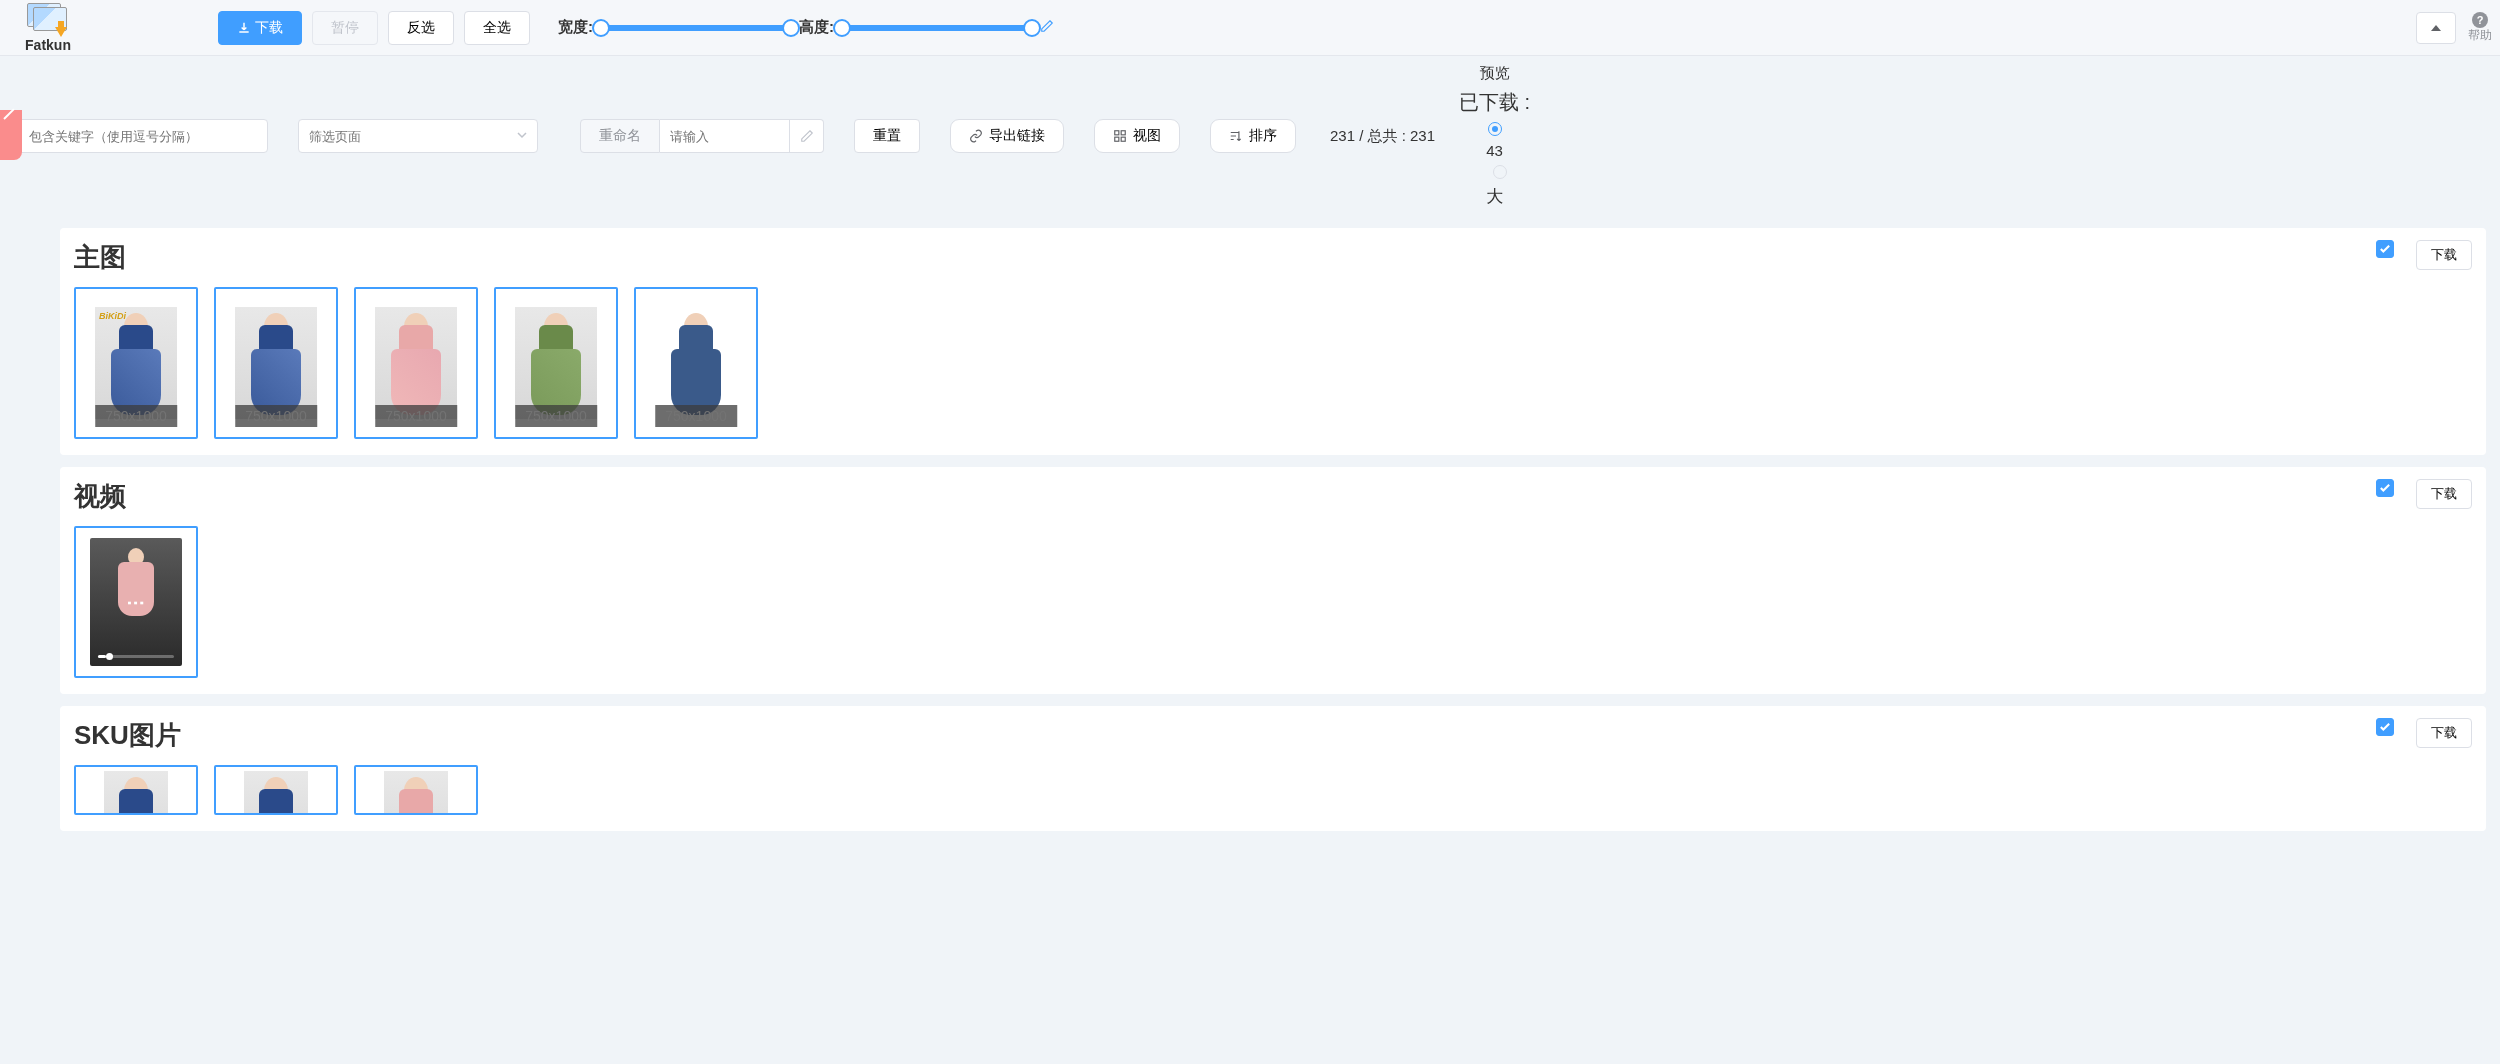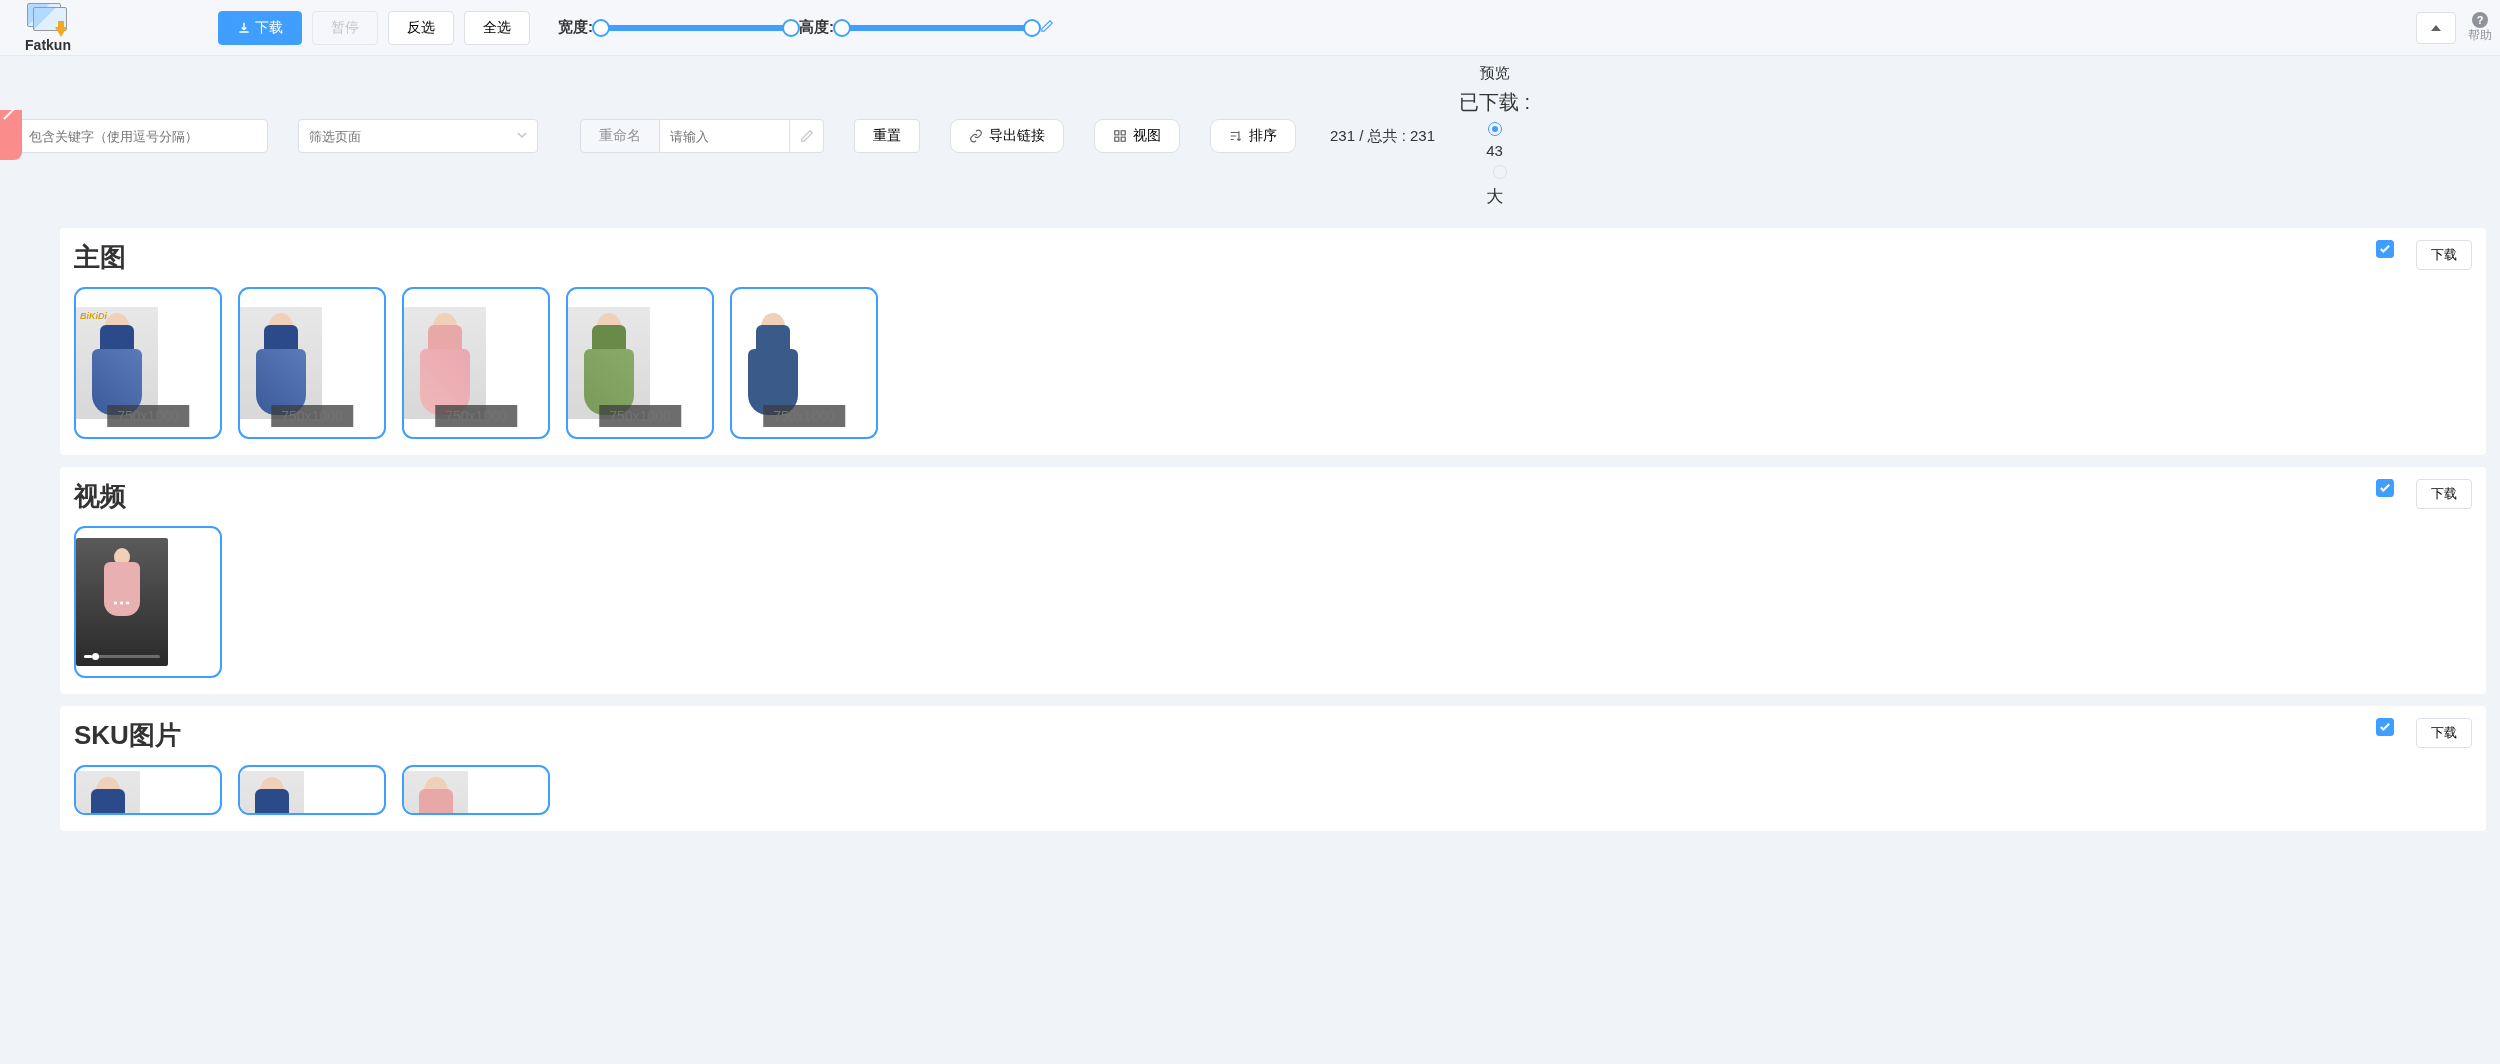--- a/index.html
+++ b/index.html
@@ -58,21 +58,21 @@
   .side-tab::before { content:'';position:absolute;top:8px;left:4px;width:14px;height:2px;background:#fff;transform:rotate(-45deg);transform-origin:left;}
 
   .content { padding:0 14px 20px 60px; }
   .section { background:#fff; border-radius:4px; margin-top:12px; padding:12px 14px 16px; }
   .section-header { display:flex; align-items:flex-start; margin-bottom:12px;gap:8px; }
   .section-title { font-size:26px; font-weight:600; flex:1; }
   .checkbox { width:18px;height:18px;border:1px solid #409eff;border-radius:3px;background:#409eff;display:inline-flex;align-items:center;justify-content:center;cursor:pointer; margin-right:14px; }
   .checkbox svg { width:12px; height:10px; stroke:#fff; stroke-width:2.5; fill:none; }
 
   .thumb-row { display:flex; gap:16px; flex-wrap:wrap; }
-  .thumb { width:148px; height:152px; border:2px solid #409eff; border-radius:11px; position:relative; background:#fff; display:flex; align-items:center; cursor:pointer; }
+  .thumb { width:124px; height:152px; border:2px solid #409eff; border-radius:2px; position:relative; background:#fff; display:flex; align-items:center; justify-content:center; cursor:pointer; }
   .thumb .img { width:82px; height:112px; position:relative; overflow:hidden; }
   .dress { position:absolute; inset:0; }
   .dress .body { position:absolute; top:6px; left:50%; transform:translateX(-50%); width:24px; height:28px; background:#f0d0b8; border-radius:50% 50% 30% 30%; }
   .dress .top { position:absolute; top:18px; left:50%; transform:translateX(-50%); width:34px; height:30px; border-radius:6px; }
   .dress .skirt { position:absolute; top:42px; left:50%; transform:translateX(-50%); width:50px; height:66px; border-radius:6px 6px 20px 20px; }
   .bg-gray { background:linear-gradient(#e8e8e8,#d8d8d8); }
   .bg-white { background:#fff; }
   .c-blue .top{background:#2a4a8a;} .c-blue .skirt{background:linear-gradient(45deg,#3a5a9a,#5a7aba);}
   .c-pink .top{background:#e8a8a8;} .c-pink .skirt{background:linear-gradient(45deg,#f0b8b8,#e8a8b0);}
   .c-green .top{background:#6a8a4a;} .c-green .skirt{background:linear-gradient(45deg,#7a9a5a,#8aaa6a);}

